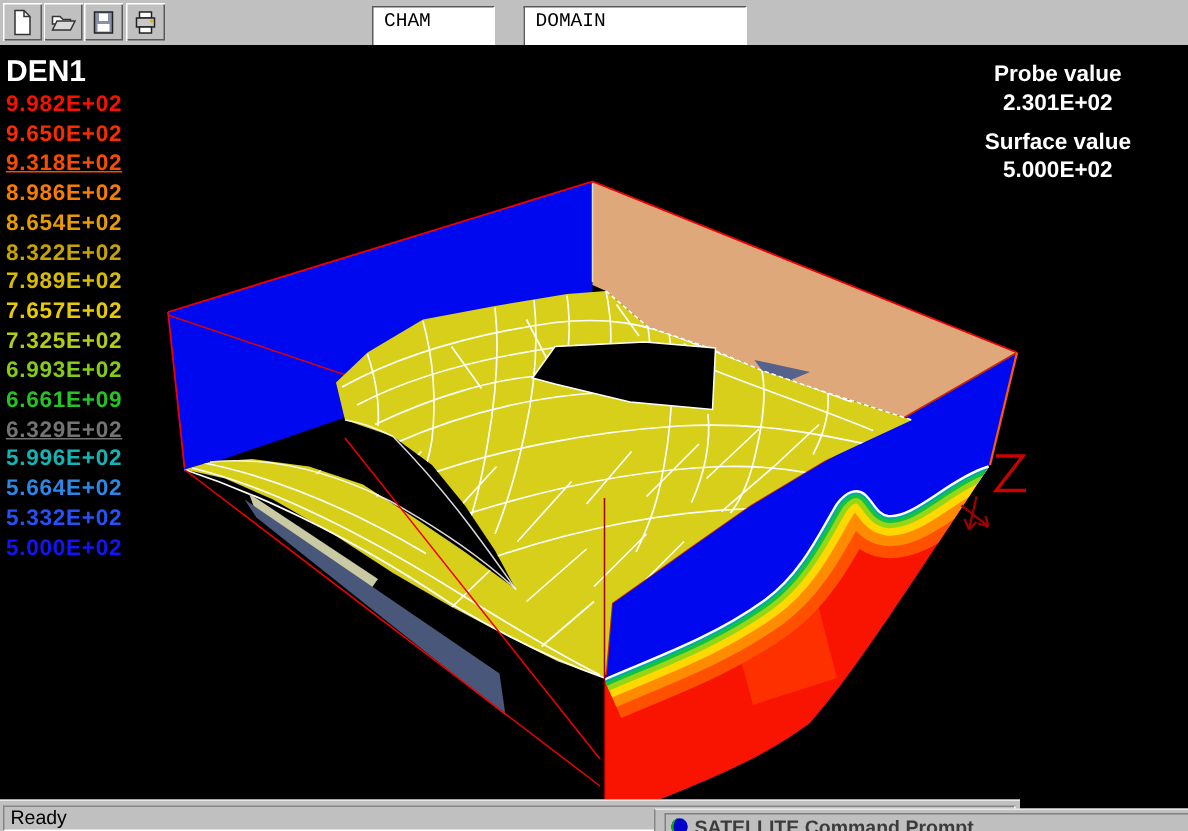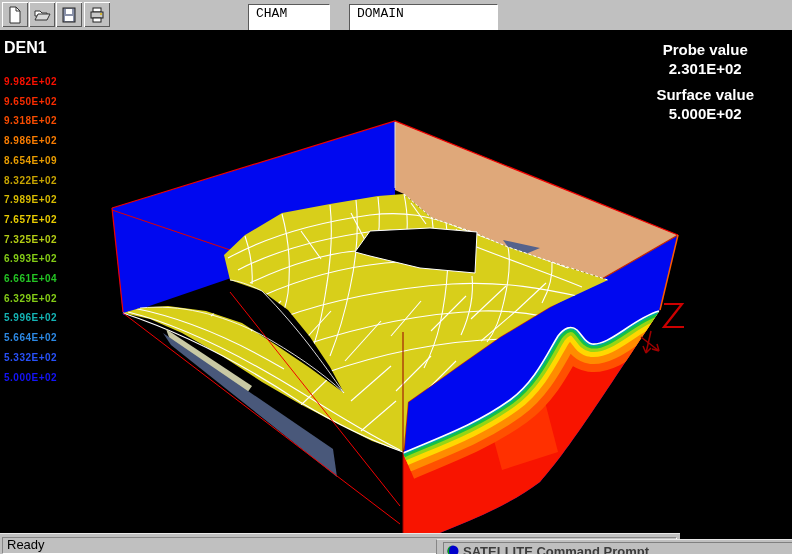--- a/index.html
+++ b/index.html
@@ -17,22 +17,22 @@
   .tfield{
     position:absolute;top:4px;height:35px;background:#fff;
     border:1px solid;border-color:#5a5a5a #ffffff #ffffff #5a5a5a;
     font-family:"Liberation Mono","DejaVu Sans Mono",monospace;
     font-size:13px;line-height:17px;color:#000;padding-left:7px;box-sizing:border-box;
   }
   
   .viewport{position:absolute;left:0;top:30px;width:792px;height:503px;background:#000;}
   .viewport svg{position:absolute;left:0;top:0;}
   .legend{position:absolute;left:4px;top:8px;font-weight:bold;}
-  .legend .ltitle{color:#fff;font-size:16px;line-height:20px;margin-bottom:14px;}
-  .legend .lrow{font-size:10px;line-height:19.7px;letter-spacing:0.5px;}
+  .legend .ltitle{color:#fff;font-size:20px;line-height:20px;margin-bottom:2px;}
+  .legend .lrow{font-size:15px;line-height:19.7px;letter-spacing:0.5px;}
   .readout{position:absolute;right:38px;top:10px;text-align:center;color:#fff;font-weight:bold;font-size:15px;line-height:19px;}
   .readout .gap{height:7px;}
   .caption{position:absolute;left:0;top:480px;width:680px;text-align:center;color:#fff;font-weight:bold;font-size:15px;}
   
   .statusbar{position:absolute;left:0;top:533px;width:680px;height:21px;background:#c0c0c0;border-top:1px solid #e8e8e8;box-sizing:border-box;}
   .statuspanel{
     position:absolute;left:2px;top:3px;right:3px;height:15px;
     border:1px solid;border-color:#868686 #ffffff #ffffff #868686;
     font-size:13px;line-height:14px;color:#000;padding-left:4px;
   }
@@ -183,30 +183,30 @@
         <path d="M651,331 L646,353 M646,353 L643,346 M646,353 L651,348"></path>
         <path d="M641,337 L659,351 M659,351 L652,349 M659,351 L657,344"></path>
       </g>
     </g>
   </svg>
 
   <div class="legend">
     <div class="ltitle">DEN1</div>
     <div class="lrow" style="color: rgb(248, 16, 0);">9.982E+02</div>
     <div class="lrow" style="color: rgb(248, 44, 0);">9.650E+02</div>
-    <div class="lrow" style="color: rgb(248, 76, 0);">9.318E+02</div>
+    <div class="lrow" style="color: rgb(248, 76, 0); text-decoration: underline;">9.318E+02</div>
     <div class="lrow" style="color: rgb(248, 124, 0);">8.986E+02</div>
-    <div class="lrow" style="color: rgb(232, 156, 0);">8.654E+09</div>
+    <div class="lrow" style="color: rgb(232, 156, 0);">8.654E+02</div>
     <div class="lrow" style="color: rgb(200, 164, 0);">8.322E+02</div>
     <div class="lrow" style="color: rgb(216, 188, 0);">7.989E+02</div>
     <div class="lrow" style="color: rgb(232, 204, 0);">7.657E+02</div>
     <div class="lrow" style="color: rgb(180, 204, 20);">7.325E+02</div>
     <div class="lrow" style="color: #84cc16;">6.993E+02</div>
-    <div class="lrow" style="color: rgb(36, 196, 36);">6.661E+04</div>
-    <div class="lrow" style="color: #84cc16;">6.329E+02</div>
+    <div class="lrow" style="color: rgb(36, 196, 36);">6.661E+09</div>
+    <div class="lrow" style="color: #737373; text-decoration: underline;">6.329E+02</div>
     <div class="lrow" style="color: rgb(20, 180, 180);">5.996E+02</div>
     <div class="lrow" style="color: rgb(44, 136, 228);">5.664E+02</div>
     <div class="lrow" style="color: rgb(40, 80, 248);">5.332E+02</div>
     <div class="lrow" style="color: rgb(20, 20, 248);">5.000E+02</div>
   </div>
 
   <div class="readout">
     <div>Probe value</div>
     <div>2.301E+02</div>
     <div class="gap"></div>

